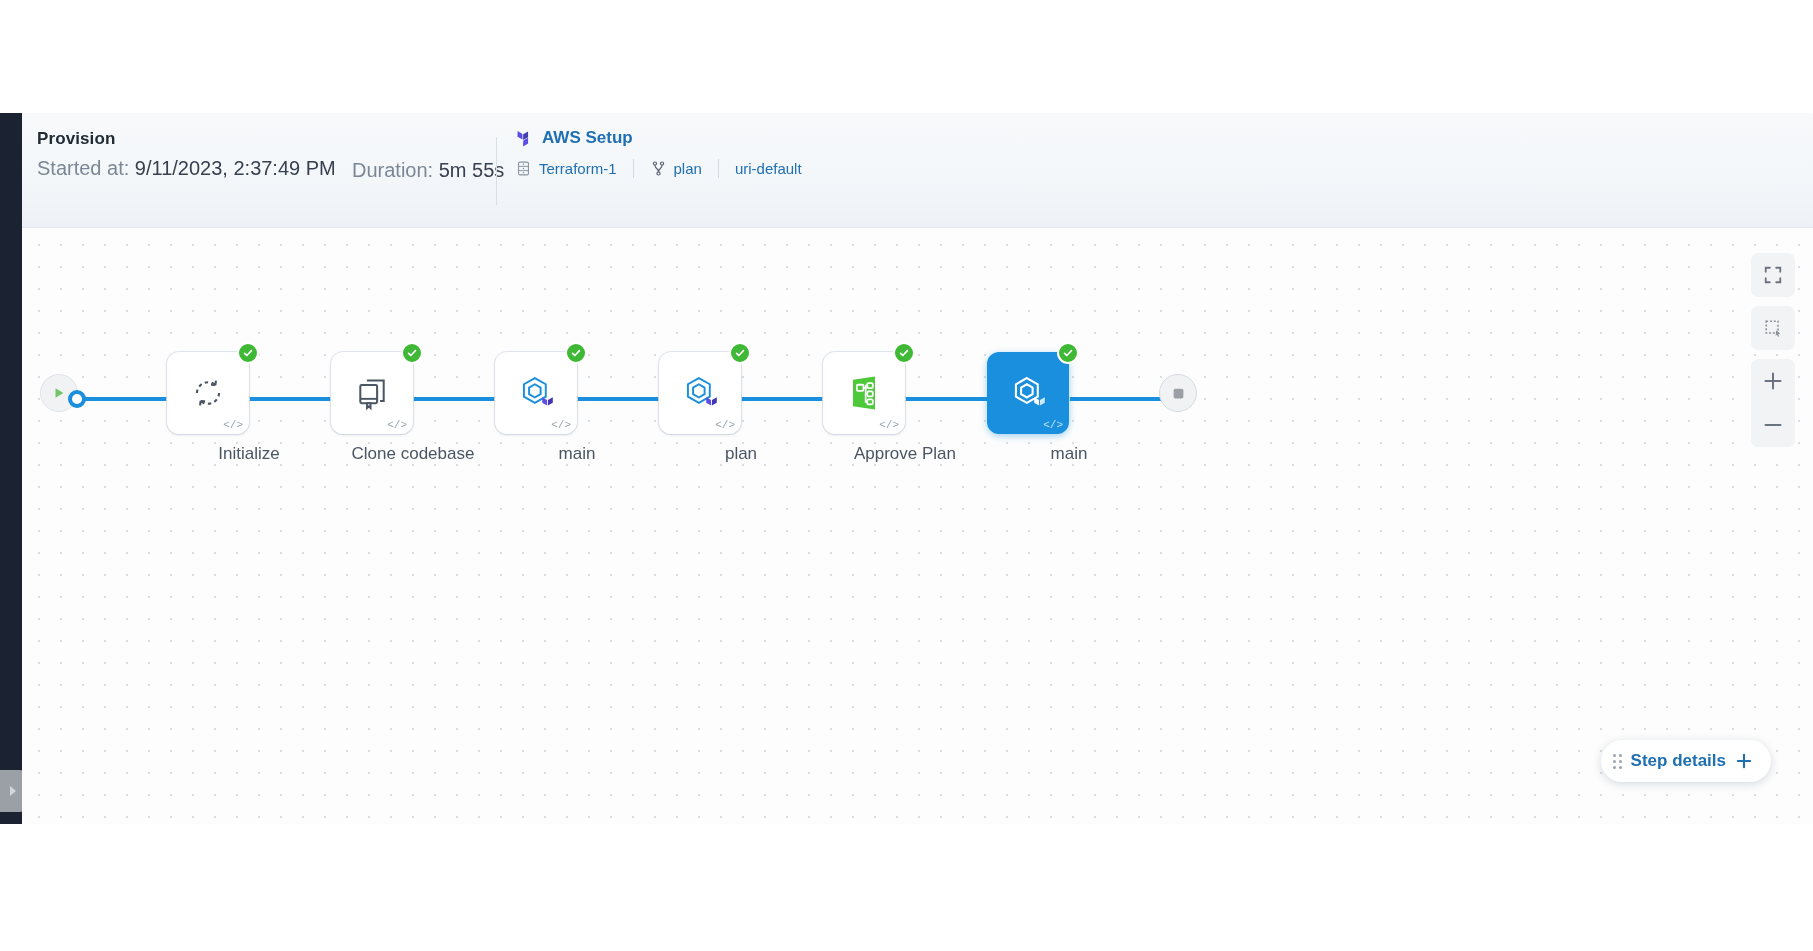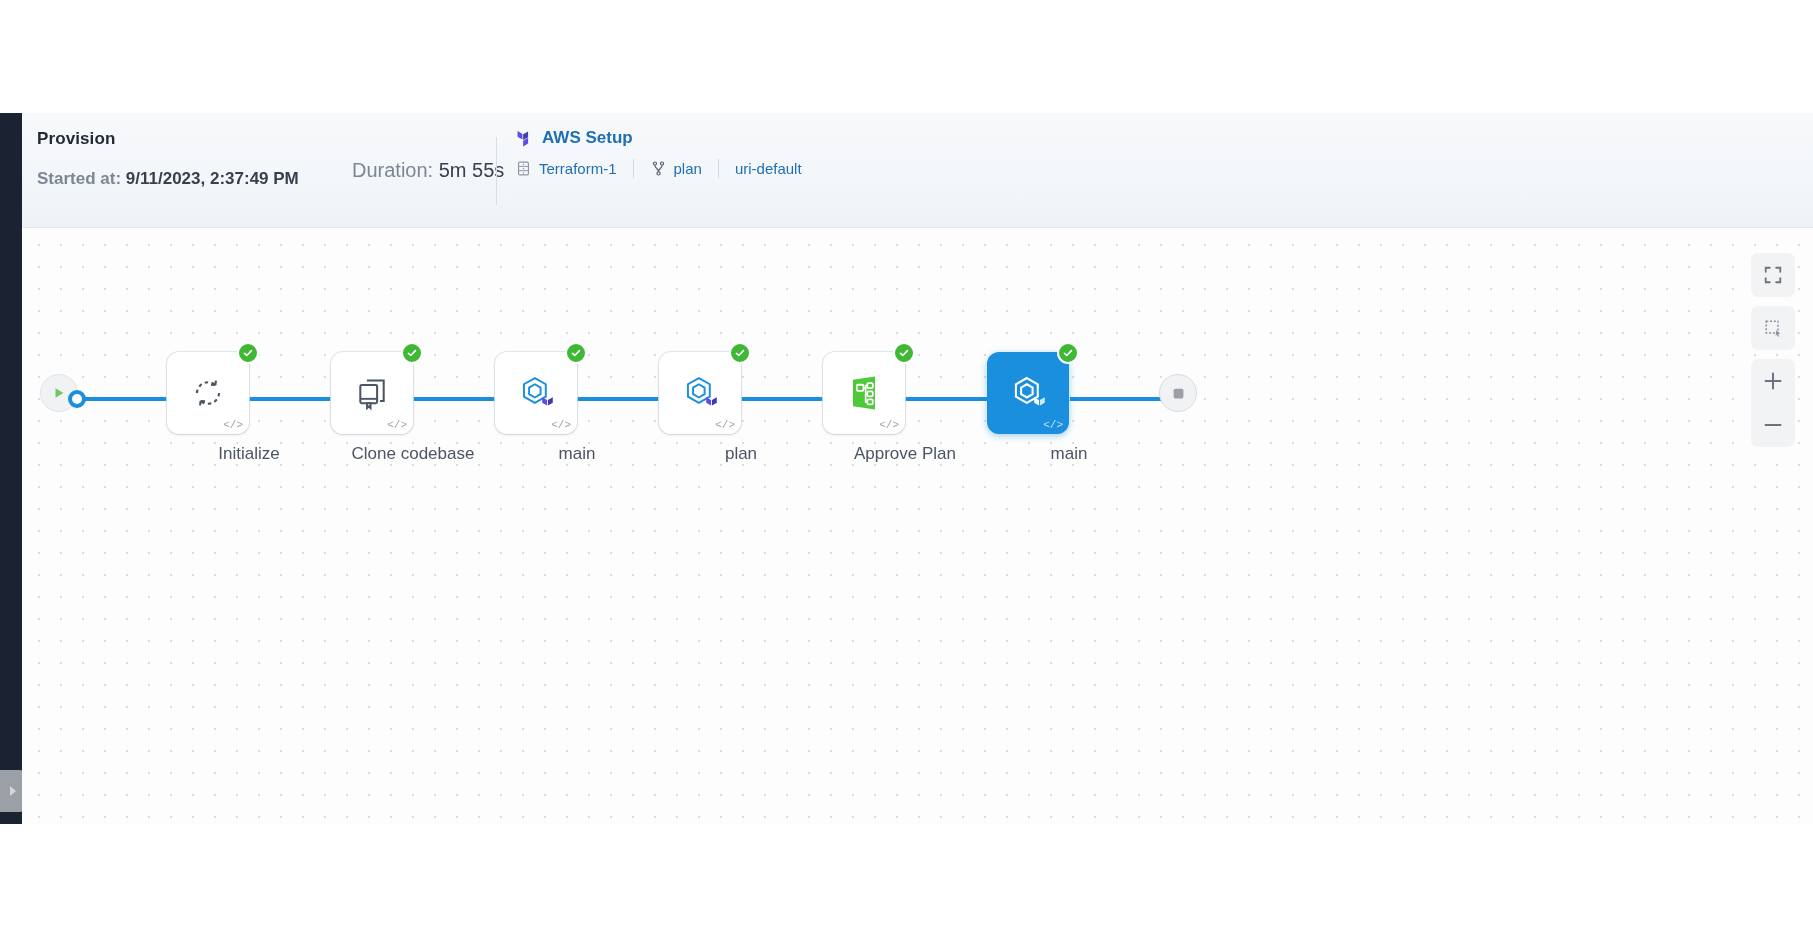--- a/index.html
+++ b/index.html
@@ -33,21 +33,21 @@
     position:absolute;left:22px;top:113px;width:1791px;height:115px;
     background:linear-gradient(to bottom,#f7f9fb 0%, #f4f7fa 55%, #eef2f6 100%);
     border-bottom:1px solid #e3e8ee;
     box-sizing:border-box;
   }
   .hdr-left{position:absolute;left:15px;top:16px;}
   .hdr-title{
     font-size:17px;font-weight:bold;color:#212b36;letter-spacing:.1px;
   }
   .hdr-sub{
-    margin-top:20px;font-size:17px;color:#5a6472;white-space:nowrap;font-weight:bold;
+    margin-top:8px;font-size:20px;color:#5a6472;white-space:nowrap;
   }
   .hdr-sub .lbl{color:#7b8794;}
   .hdr-sub .val{color:#37404e;}
   .hdr-duration{
     position:absolute;left:330px;top:46px;font-size:20px;color:#7b8794;white-space:nowrap;
   }
   .hdr-duration .val{color:#37404e;}
 
   .hdr-divider{
     position:absolute;left:474px;top:24px;width:1px;height:68px;background:#d8dee6;
@@ -398,15 +398,29 @@
           </svg>
         </div>
         <div class="tool-btn">
           <svg width="22" height="22" viewBox="0 0 22 22">
             <path d="M3.5 11 H18.5" stroke="#6b7280" stroke-width="2" stroke-linecap="round"></path>
           </svg>
         </div>
       </div>
     </div>
 
+    <div class="step-details">
+      <span class="grip">
+        <i></i>
+          <i></i>
+          <i></i>
+          <i></i>
+          <i></i>
+          <i></i>
+      </span>
+      <span class="label">Step details</span>
+      <svg width="18" height="18" viewBox="0 0 22 22">
+        <path d="M11 3.5 V18.5 M3.5 11 H18.5" stroke="#1f6fb2" stroke-width="2.6" stroke-linecap="round"></path>
+      </svg>
+    </div>
   </div>
 
 </div>
 
 </body></html>

